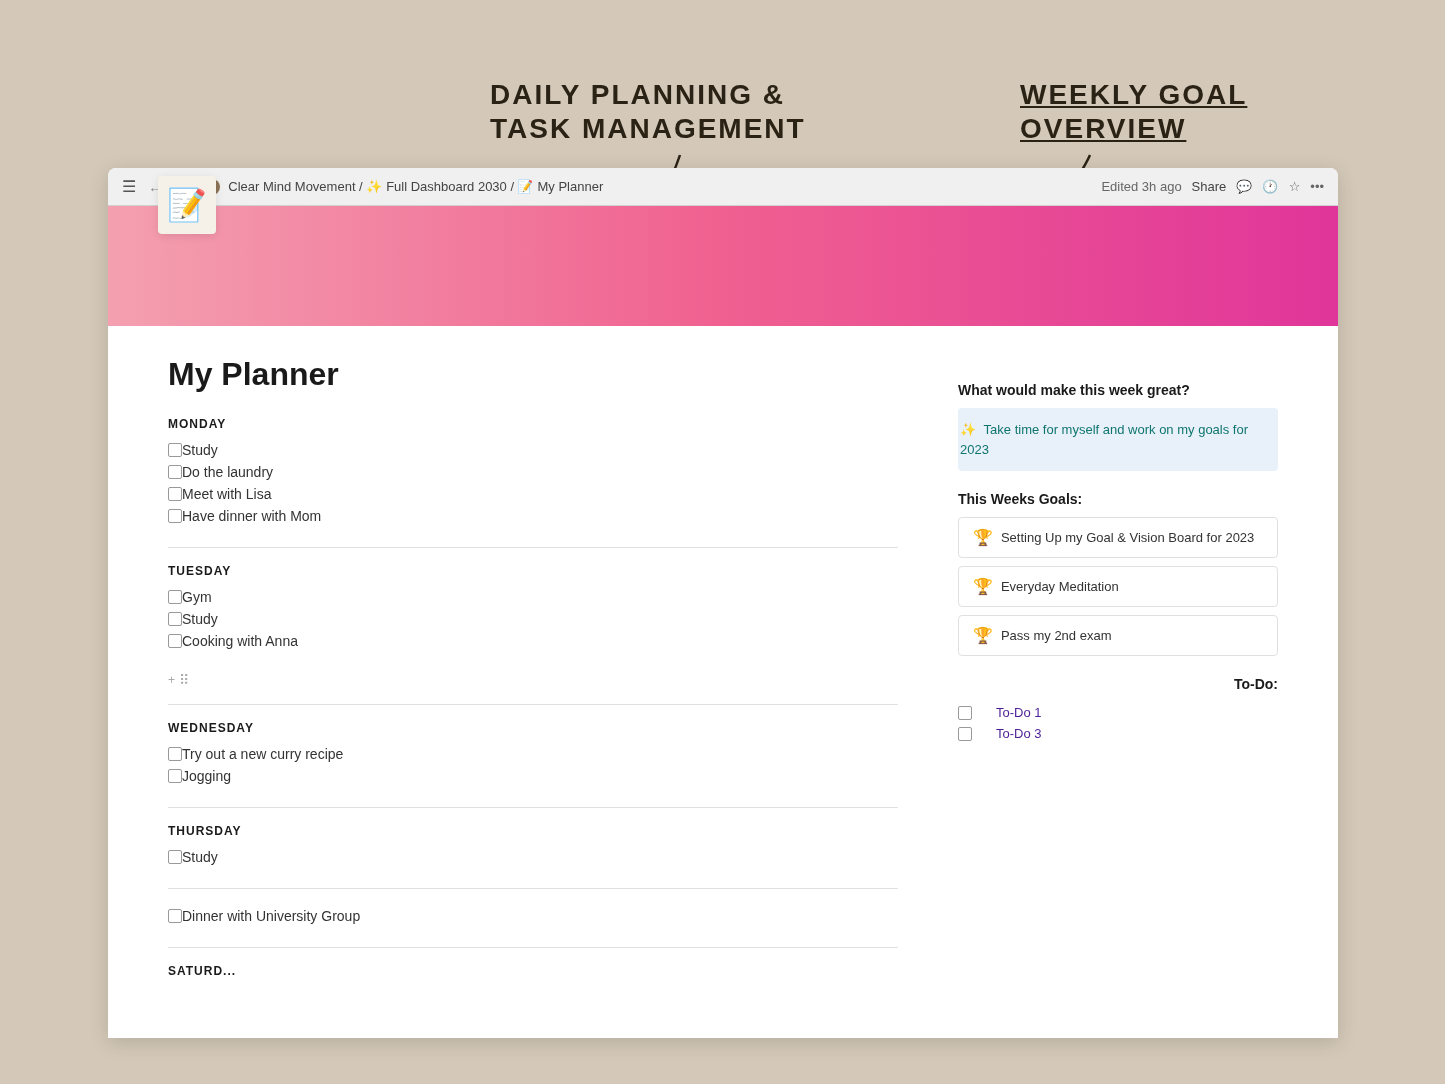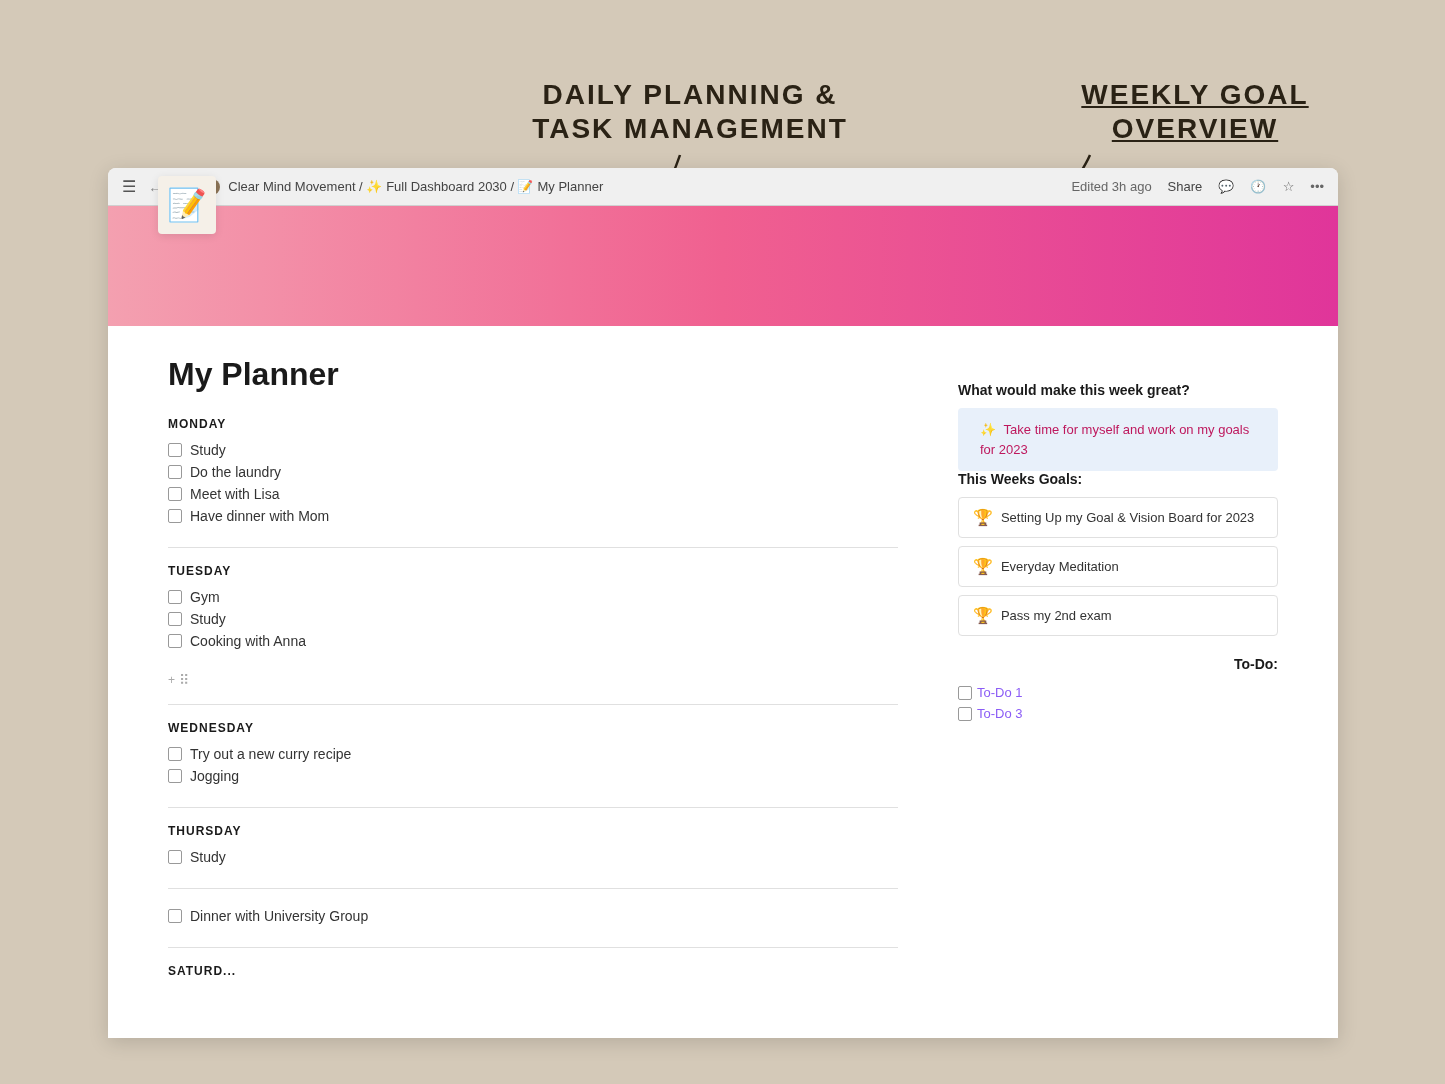--- a/index.html
+++ b/index.html
@@ -16,21 +16,20 @@
     
     .annotation-label {
       position: absolute;
       font-family: 'Arial Black', 'Arial', sans-serif;
       font-weight: 900;
       font-size: 28px;
       color: #2a2215;
       text-transform: uppercase;
       letter-spacing: 2px;
       line-height: 1.2;
-      text-align: center;
     }
 
     .label-daily-planning {
       top: 78px;
       left: 490px;
       width: 400px;
     }
 
     .label-weekly-goal {
       top: 78px;
@@ -92,21 +91,21 @@
 
     .browser-breadcrumb {
       font-size: 13px;
       color: #444;
       flex: 1;
     }
 
     .browser-right-controls {
       display: flex;
       align-items: flex-end;
-      gap: 16px;
+      gap: 10px;
       font-size: 13px;
       color: #666;
     }
 
     .share-btn {
       background: none;
       border: none;
       font-size: 13px;
       color: #444;
       cursor: pointer;
@@ -177,21 +176,20 @@
       font-weight: 700;
       color: #1a1a1a;
       letter-spacing: 1px;
       text-transform: uppercase;
       margin-bottom: 8px;
     }
 
     .task-item {
       display: flex;
       align-items: center;
-      gap: 8px;
       padding: 3px 0;
       font-size: 14px;
       color: #333;
     }
 
     .checkbox {
       width: 14px;
       height: 14px;
       border: 1.5px solid #999;
       border-radius: 2px;
@@ -220,24 +218,25 @@
     .weekly-question {
       font-size: 14px;
       font-weight: 700;
       color: #1a1a1a;
       margin-bottom: 10px;
     }
 
     .weekly-answer-box {
       background: #e8f0fa;
       border-radius: 4px;
-      padding: 12px 22px;
-      font-size: 13px;
-      color: #be185d;
+      padding: 12px 2px;
+      font-size: 13px;
+      color: #0f766e;
       line-height: 1.5;
+      margin-bottom: 20px;
     }
 
     .weekly-answer-box .emoji {
       margin-right: 4px;
     }
 
     .goals-label {
       font-size: 14px;
       font-weight: 600;
       color: #1a1a1a;
@@ -268,24 +267,24 @@
       font-weight: 600;
       color: #1a1a1a;
       margin-top: 20px;
       margin-bottom: 10px;
       text-align: right;
     }
 
     .todo-item {
       display: flex;
       align-items: center;
-      gap: 5px;
+      gap: 24px;
       padding: 3px 0;
       font-size: 13px;
-      color: #8b5cf6;
+      color: #4c1d95;
     }
 
     
     .arrows-layer {
       position: absolute;
       top: 0;
       left: 0;
       width: 1445px;
       height: 1084px;
       pointer-events: none;

